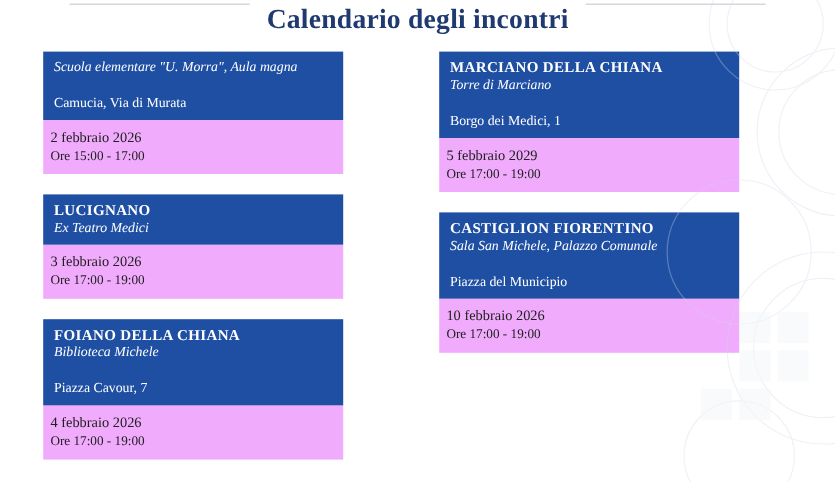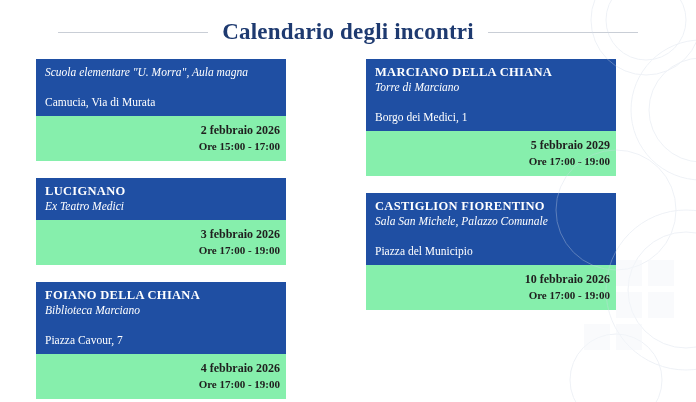--- a/index.html
+++ b/index.html
@@ -31,24 +31,24 @@
     position: relative;
     width: 696px;
     height: 402px;
     box-sizing: border-box;
     padding: 0 18px;
   }
 
   
   .title-row {
     display: flex;
-    align-items: center;
+    align-items: flex-start;
     justify-content: center;
     gap: 14px;
-    padding-top: 19px;
+    padding-top: 3px;
     padding-bottom: 8px;
   }
   .title-rule {
     height: 1px;
     background: #c9ced6;
     flex: 0 0 auto;
     width: 148px;
   }
   .title-rule.left { width: 150px; }
   .title-rule.right { width: 150px; }
@@ -94,28 +94,27 @@
   }
   .ev-venue {
     font-style: italic;
     font-size: 11.5px;
   }
   .ev-address {
     font-size: 11.5px;
     margin-top: 16px;
   }
   .event-body {
-    background: #86efac;
+    background: #f0abfc;
     color: #20201f;
-    text-align: right;
+    text-align: left;
     padding: 7px 6px 8px 6px;
     width: 250px;
     box-sizing: border-box;
     line-height: 1.3;
-    font-weight: bold;
   }
   .ev-date { font-size: 12px; }
   .ev-time { font-size: 11px; }
 
   
   .col.right .event,
   .col.right .event-head,
   .col.right .event-body { width: 250px; }
 </style>
 </head>
@@ -174,21 +173,21 @@
         </div>
         <div class="event-body">
           <div class="ev-date">3 febbraio 2026</div>
           <div class="ev-time">Ore 17:00 - 19:00</div>
         </div>
       </div>
 
       <div class="event">
         <div class="event-head">
           <div class="ev-city">FOIANO DELLA CHIANA</div>
-          <div class="ev-venue">Biblioteca Marciano</div>
+          <div class="ev-venue">Biblioteca Michele</div>
           <div class="ev-address">Piazza Cavour, 7</div>
         </div>
         <div class="event-body">
           <div class="ev-date">4 febbraio 2026</div>
           <div class="ev-time">Ore 17:00 - 19:00</div>
         </div>
       </div>
 
     </div>
 

